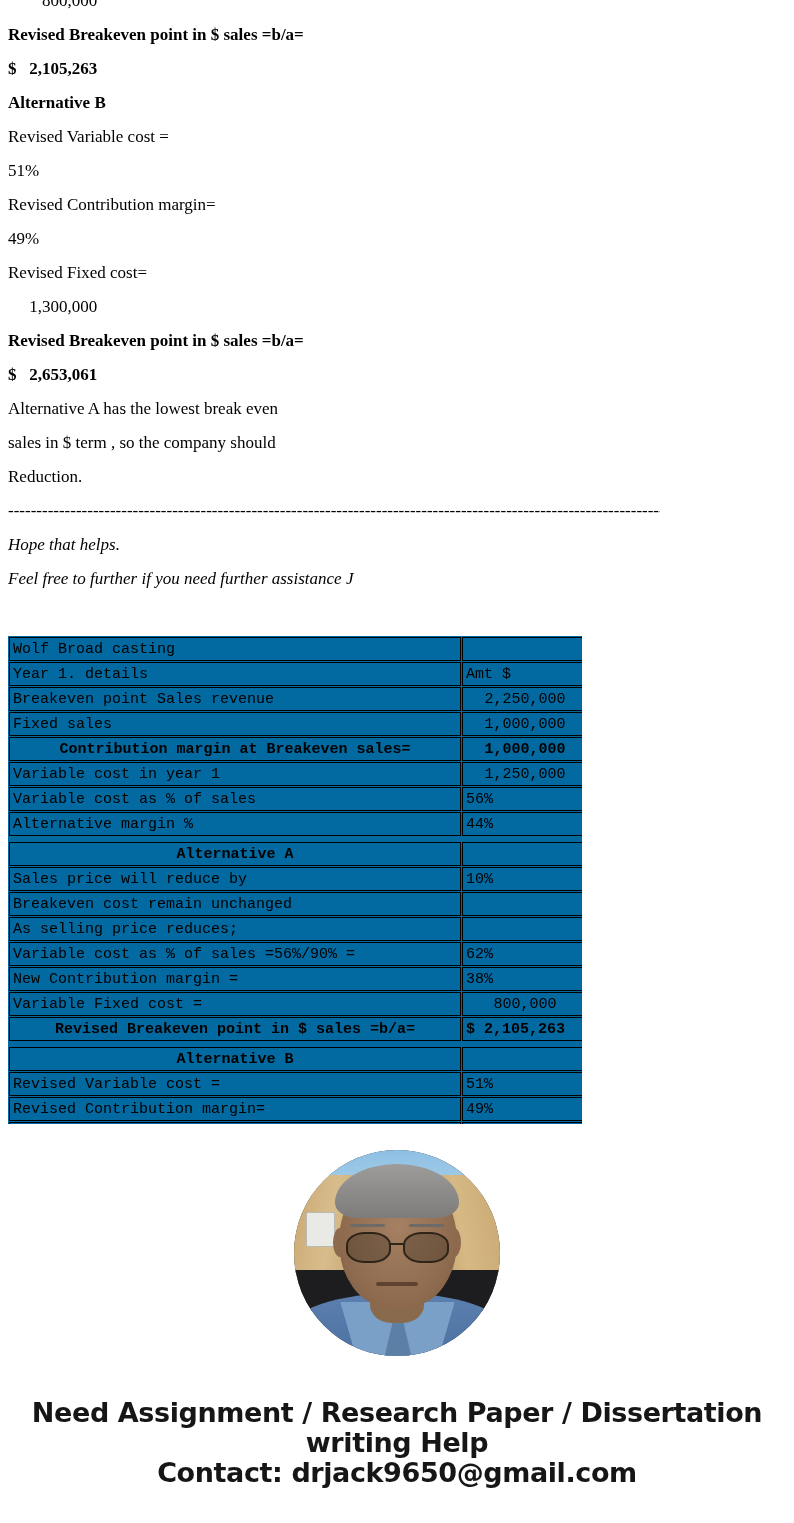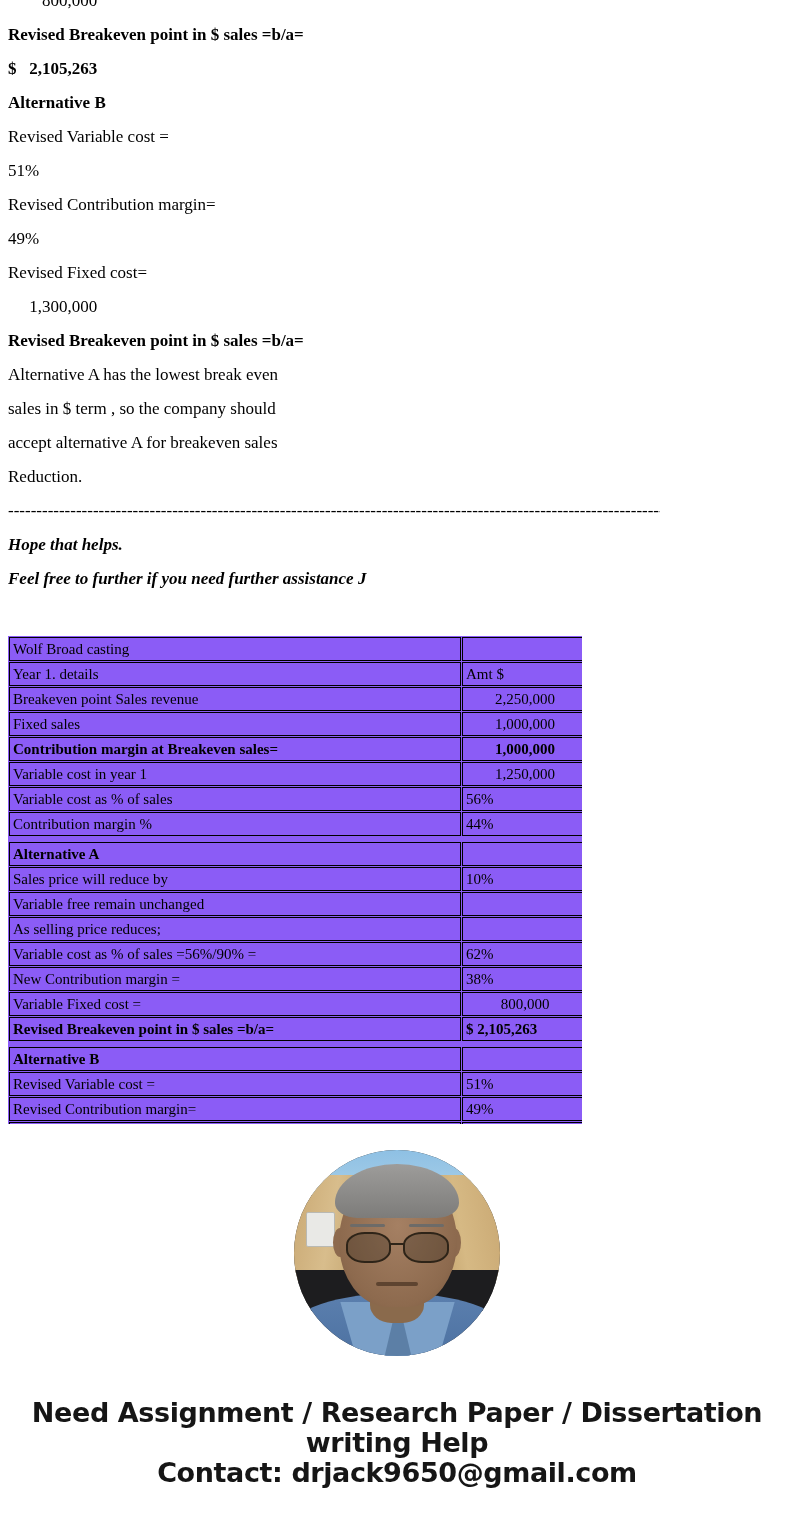--- a/index.html
+++ b/index.html
@@ -24,21 +24,21 @@
     width: 794px;
   }
   .para {
     margin: 0;
     padding: 0 8px;
     font-size: 17px;
     line-height: 34px;
     white-space: pre;
   }
   .para.bold { font-weight: bold; }
-  .para.bolditalic { font-weight: bold; font-style: italic; }
+  .para.bolditalic { font-weight: normal; font-style: italic; }
 
   .sep-wrap {
     padding: 0 8px;
     height: 34px;
     line-height: 34px;
     overflow: hidden;
   }
   .sep {
     display: block;
     font-size: 17px;
@@ -56,36 +56,37 @@
     top: 636px;
     width: 574px;
     height: 488px;
     overflow: hidden;
   }
   table.fin {
     border-collapse: separate;
     border-spacing: 1px;
     width: 574px;
     table-layout: fixed;
-    background: #8b5cf6;
+    background: #0369a1;
     font-size: 15px;
+    font-family: Liberation Mono, monospace;
   }
   table.fin td {
     border: 1px solid #000000;
     padding: 1px 3px;
     height: 20px;
     line-height: 19px;
     vertical-align: middle;
     white-space: nowrap;
     overflow: hidden;
   }
   td.c1 { width: 444px; }
   td.c2 { width: 118px; margin-left: 12px; }
   td.noborder { border: none; }
-  td.b { font-weight: bold; }
+  td.b { font-weight: bold; text-align: center; }
   td.num { text-align: center; padding-right: 22px; }
   td.numdollar {
     text-align: left;
     font-weight: bold;
     padding-left: 3px;
   }
   tr.gap td {
     border: none;
     height: 4px;
     padding: 0;
@@ -213,23 +214,23 @@
   <p class="para bold">Revised Breakeven point in $ sales =b/a=</p>
   <p class="para bold">$   2,105,263</p>
   <p class="para bold">Alternative B</p>
   <p class="para">Revised Variable cost =</p>
   <p class="para">51%</p>
   <p class="para">Revised Contribution margin=</p>
   <p class="para">49%</p>
   <p class="para">Revised Fixed cost=</p>
   <p class="para">     1,300,000</p>
   <p class="para bold">Revised Breakeven point in $ sales =b/a=</p>
+  <p class="para bold">$   2,653,061</p>
   <p class="para">Alternative A has the lowest break even</p>
   <p class="para">sales in $ term , so the company should</p>
-  <p class="para">accept alternative A for breakeven sales</p>
   <p class="para">Reduction.</p>
 
   <div class="sep-wrap">
     <span class="sep">--------------------------------------------------------------------------------------------------------------------------------------</span>
   </div>
 
   <p class="para bolditalic">Hope that helps.</p>
   <p class="para bolditalic">Feel free to further if you need further assistance J</p>
 </div>
 
@@ -266,41 +267,41 @@
         <td class="c1">Variable cost in year 1</td>
         <td class="c2 num">1,250,000</td>
       </tr>
 
       <tr>
         <td class="c1">Variable cost as % of sales</td>
         <td class="c2">56%</td>
       </tr>
 
       <tr>
-        <td class="c1">Contribution margin %</td>
+        <td class="c1">Alternative margin %</td>
         <td class="c2">44%</td>
       </tr>
 
       <tr class="gap">
         <td class="c1"></td>
         <td class="c2"></td>
       </tr>
 
       <tr>
         <td class="c1 b">Alternative A</td>
         <td class="c2"></td>
       </tr>
 
       <tr>
         <td class="c1">Sales price will reduce by</td>
         <td class="c2">10%</td>
       </tr>
 
       <tr>
-        <td class="c1">Variable free remain unchanged</td>
+        <td class="c1">Breakeven cost remain unchanged</td>
         <td class="c2 noborder"></td>
       </tr>
 
       <tr>
         <td class="c1">As selling price reduces;</td>
         <td class="c2"></td>
       </tr>
 
       <tr>
         <td class="c1">Variable cost as % of sales =56%/90% =</td>

